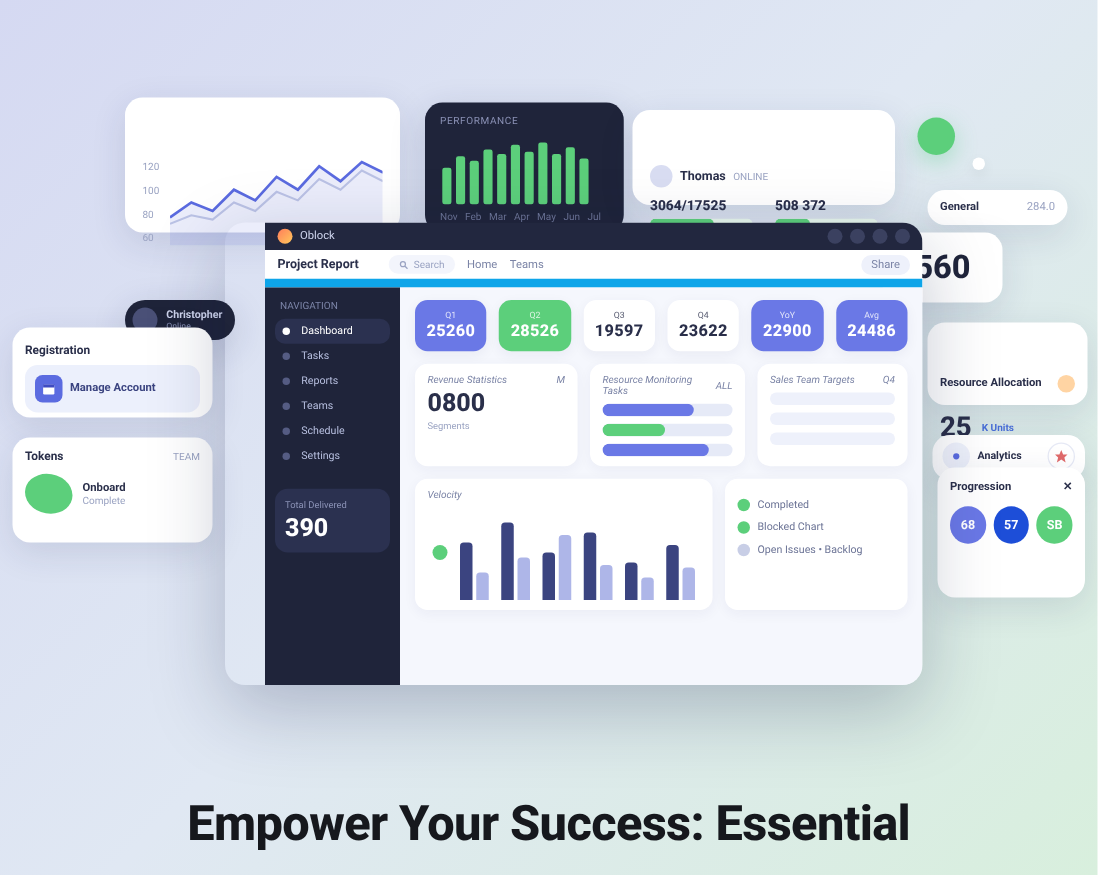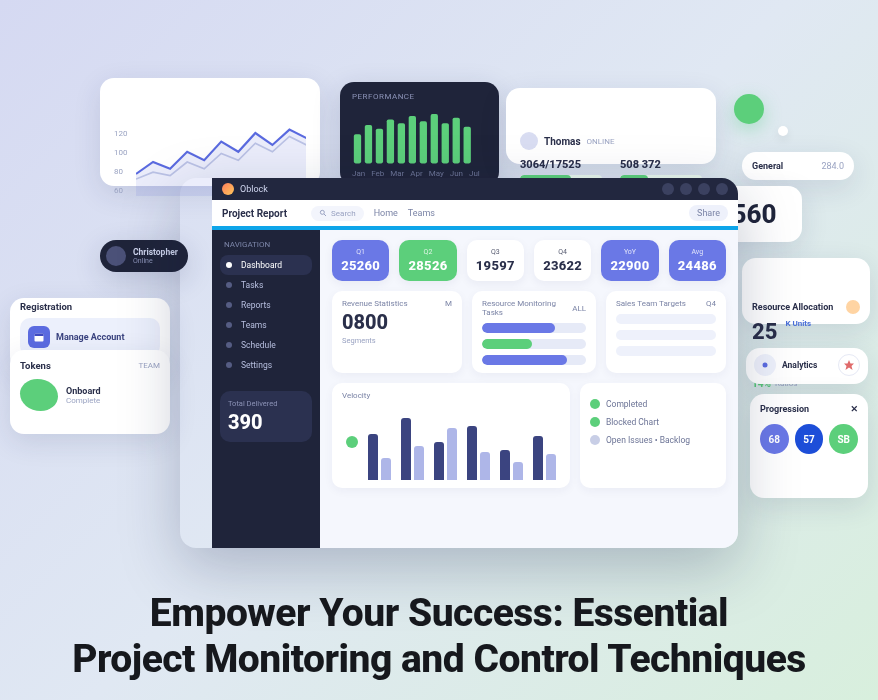--- a/index.html
+++ b/index.html
@@ -28,46 +28,46 @@
 #f-balance-chip { left:196px; top:66px; padding:3px 10px 3px 4px; gap:5px; font-size:9px; }
 #f-barchart { left:340px; top:82px; width:159px; height:104px; padding:10px 12px; }
 #f-userprog { left:506px; top:88px; width:210px; height:76px; padding:10px 14px; }
 #f-greencircle { left:734px; top:94px; width:30px; height:30px; border-radius:50%; background:#5ccf7b; box-shadow:0 6px 18px rgba(70,200,120,.35); }
 #f-smalldot { left:778px; top:126px; width:10px; height:10px; border-radius:50%; background:#fff; box-shadow:0 4px 10px rgba(0,0,0,.08);}
 #f-gen { left:742px; top:152px; width:112px; height:28px; padding:5px 10px; font-size:9px; display:flex; justify-content:space-between; align-items:center;}
 #f-560 { left:706px; top:186px; width:96px; height:56px; display:flex; align-items:center; justify-content:center; font-size:26px; font-weight:800; color:#1f243a;}
 #f-reso { left:742px; top:258px; width:128px; height:66px; padding:8px 10px; }
 #f-userchip { left:100px; top:206px; padding:6px 10px 6px 6px; gap:7px; font-size:8px; color:#cfd5ee;}
 
-#f-reg { left:10px; top:262px; width:160px; height:72px; padding:3px 10px;margin-top:36px;}
+#f-reg { left:10px; top:262px; width:160px; height:72px; padding:13px 10px;}
 #f-reg .btn { background:#ecf0fc; border-radius:10px; padding:8px; display:flex; align-items:center; gap:6px; margin-top:6px;}
 #f-reg .btn .icn{width:22px;height:22px;border-radius:6px;background:#5b6be0;display:flex;align-items:center;justify-content:center;}
 
 #f-tokens { left:10px; top:350px; width:160px; height:84px; padding:10px;}
 #f-tokens .hdr{display:flex;justify-content:space-between;align-items:center;}
 #f-tokens .row{display:flex;gap:8px;align-items:center;margin-top:8px;}
 #f-tokens .blob{width:38px;height:32px;border-radius:50% 60% 50% 60%;background:#5ccf7b;}
 
-#f-progpanel { left:750px; top:394px; width:118px; height:104px; padding:10px;}
+#f-progpanel { left:750px; top:374px; width:118px; height:104px; padding:10px;}
 #f-progpanel .topr{display:flex;justify-content:space-between;align-items:center;font-size:9px;color:#7b84a6;}
 #f-progpanel .circles{display:flex;gap:6px;margin-top:10px;}
 #f-progpanel .c{width:30px;height:30px;border-radius:50%;display:flex;align-items:center;justify-content:center;font-size:10px;font-weight:700;color:#fff;}
 
 #f-pillgroup { left:746px; top:348px; width:122px; height:36px; padding:6px 8px;}
 #f-pillgroup .row{display:flex;gap:6px;align-items:center;}
 #f-pillgroup .dot{width:22px;height:22px;border-radius:50%;display:flex;align-items:center;justify-content:center;}
 #f-pillgroup .dot svg{width:12px;height:12px;}
 
 
 #dash { position:absolute; left:180px; top:178px; width:558px; height:370px; border-radius:16px; overflow:hidden; box-shadow:0 20px 60px rgba(20,30,70,.25);padding-left:32px;}
 #dash .titlebar{height:22px;background:#22273f;display:flex;align-items:center;padding:0 10px;color:#cfd5ee;font-size:9px;gap:6px;}
 #dash .titlebar .logo{width:12px;height:12px;border-radius:50%;background:linear-gradient(135deg,#ff7d5b,#ffc85b);}
 #dash .titlebar .r{margin-left:auto;display:flex;gap:6px;}
 #dash .titlebar .r .i{width:12px;height:12px;border-radius:50%;background:#3b4160;}
-#dash .topbar{height:30px;background:#fff;display:flex;align-items:center;padding:0 10px;gap:10px;font-size:9px;color:#7b84a6;border-bottom:4px solid #0ea5e9;}
+#dash .topbar{height:30px;background:#fff;display:flex;align-items:center;padding:0 10px;gap:10px;font-size:9px;color:#7b84a6;border-bottom:7px solid #0ea5e9;}
 #dash .topbar .ttl{font-weight:700;color:#2a2f4a;font-size:10px;}
 #dash .topbar .srch{margin-left:14px;display:flex;align-items:center;gap:4px;background:#f3f5fc;border-radius:8px;padding:3px 8px;}
 #dash .topbar .srch svg{width:8px;height:8px;}
 #dash .topbar .rbtns{margin-left:auto;display:flex;gap:6px;}
 #dash .topbar .rbtns span{padding:3px 8px;border-radius:8px;}
 #dash .body{display:flex;height:calc(100% - 52px);}
 #dash .side{width:108px;background:#1f243a;color:#b7bfdf;padding:8px 8px;}
 #dash .side .s-title{font-size:8px;color:#7c85a8;padding:2px 4px 6px;}
 #dash .side .item{display:flex;align-items:center;gap:9px;padding:5px 6px;border-radius:8px;font-size:8.5px;}
 #dash .side .item.active{background:#2b3150;color:#fff;}
@@ -87,21 +87,21 @@
 #dash .row2{display:flex;gap:10px;margin-top:10px;}
 #dash .panel{background:#fff;border-radius:10px;padding:8px 10px;box-shadow:0 3px 10px rgba(30,40,90,.05);}
 #dash .p1{width:130px;}
 #dash .p1 .pv{font-size:20px;font-weight:800;color:#2a2f4a;margin-top:2px;}
 #dash .p1 .sub{font-size:7.5px;color:#9aa3c2;margin-top:2px;}
 #dash .p2{flex:1;}
 #dash .p2 .bar{height:10px;border-radius:6px;background:#e6eaf7;margin-top:6px;overflow:hidden;position:relative;}
 #dash .p2 .bar .fill{position:absolute;left:0;top:0;bottom:0;border-radius:6px;}
 #dash .p3{width:120px;}
 #dash .p3 .slot{height:10px;border-radius:6px;background:#eef1fb;margin-top:6px;}
-#dash .phdr{display:flex;justify-content:space-between;align-items:center;font-size:8px;color:#7b84a6;}
+#dash .phdr{display:flex;justify-content:space-between;align-items:center;font-size:8px;color:#7b84a6;font-style:italic;}
 #dash .row3{display:flex;gap:10px;margin-top:10px;}
 #dash .chartp{flex:1.4;}
 #dash .chartp .bars{display:flex;align-items:flex-end;gap:10px;height:72px;margin-top:8px;padding:0 4px;}
 #dash .chartp .bars .bw{display:flex;gap:3px;align-items:flex-end;}
 #dash .chartp .bars .b{width:10px;border-radius:3px 3px 0 0;}
 #dash .chartp .gdot{width:12px;height:12px;border-radius:50%;background:#5ccf7b;align-self:flex-start;margin-top:28px;}
 #dash .legp{flex:1;}
 #dash .legp .li{display:flex;align-items:center;gap:6px;font-size:8.5px;color:#6c7496;margin-top:8px;}
 #dash .legp .li .d{width:10px;height:10px;border-radius:50%;}
 
@@ -143,21 +143,21 @@
       <rect x="50" y="16" width="8" height="44" rx="2"></rect>
         <rect x="62" y="8" width="8" height="52" rx="2"></rect>
       <rect x="74" y="14" width="8" height="46" rx="2"></rect>
         <rect x="86" y="6" width="8" height="54" rx="2"></rect>
       <rect x="98" y="16" width="8" height="44" rx="2"></rect>
         <rect x="110" y="10" width="8" height="50" rx="2"></rect>
       <rect x="122" y="20" width="8" height="40" rx="2"></rect>
     </g>
   </svg>
   <div class="flex" style="gap:6px;margin-top:4px">
-    <span class="tiny" style="color:#6c7496">Jan</span>
+    <span class="tiny" style="color:#6c7496">Nov</span>
     <span class="tiny" style="color:#6c7496">Feb</span>
     <span class="tiny" style="color:#6c7496">Mar</span>
     <span class="tiny" style="color:#6c7496">Apr</span>
     <span class="tiny" style="color:#6c7496">May</span>
     <span class="tiny" style="color:#6c7496">Jun</span>
     <span class="tiny" style="color:#6c7496">Jul</span>
   </div>
 </div>
 
 <div id="f-userprog" class="float card">
@@ -190,21 +190,21 @@
   <span class="muted">284.0</span>
 </div>
 <div id="f-560" class="float card">
   <span>560</span>
 </div>
 <div id="f-reso" class="float card">
   <div class="flex" style="justify-content:space-between">
     <span style="font-size:9px;font-weight:700;color:#2a2f4a">Resource Allocation</span>
     <span style="width:14px;height:14px;border-radius:50%;background:#ffd4a3"></span>
   </div>
-  <div class="flex" style="gap:8px;margin-top:5px;align-items:flex-start">
+  <div class="flex" style="gap:8px;margin-top:16px;align-items:center">
     <span style="font-size:22px;font-weight:800;color:#2a2f4a">25</span>
     <span style="font-size:8px;color:#4a6fd8;font-weight:700">K Units</span>
   </div>
   <div class="flex" style="gap:4px">
     <span style="font-size:10px;font-weight:800;color:#5ccf7b">14%</span>
     <span class="tiny muted">Ratios</span>
   </div>
 </div>
 
 <div id="f-userchip" class="float darkcard flex pill">
@@ -439,14 +439,13 @@
             </div>
         </div>
       </div>
 
     </div>
   </div>
 </div>
 
 <div class="headline">
   <div>Empower Your Success: Essential</div>
-  <div>Project Monitoring and Control Techniques</div>
 </div>
 
 </body></html>

